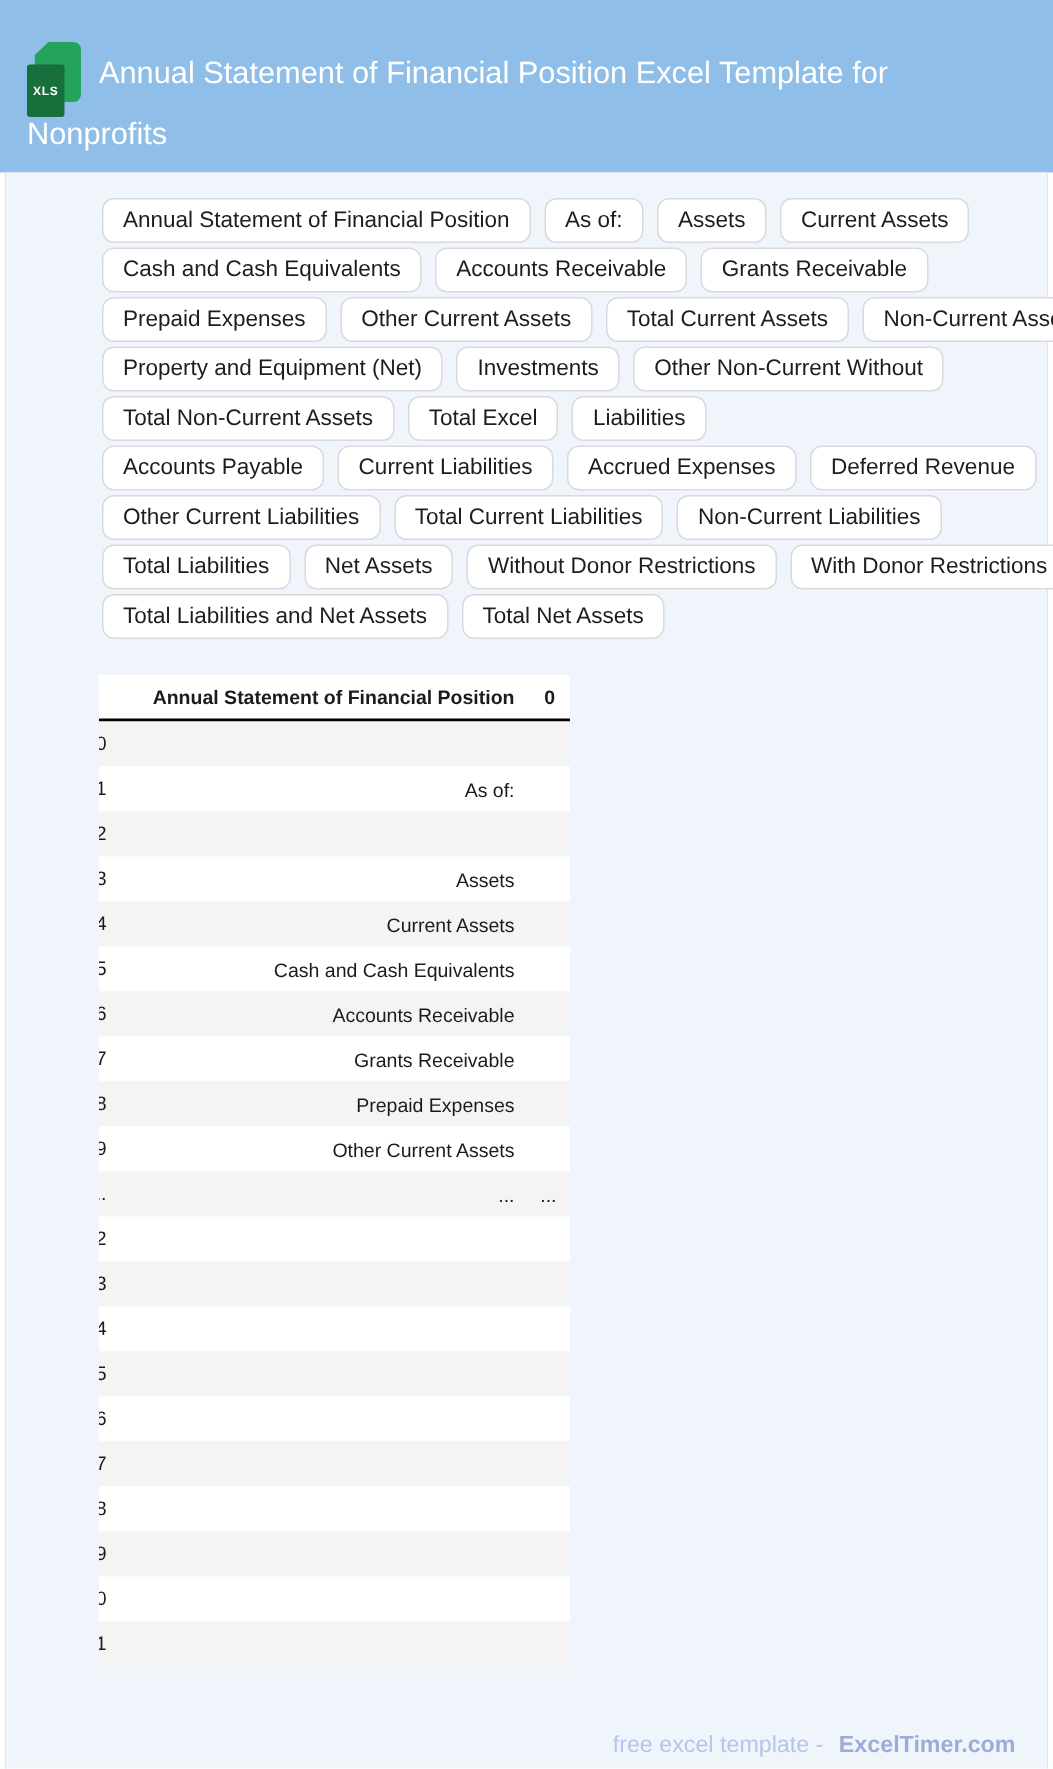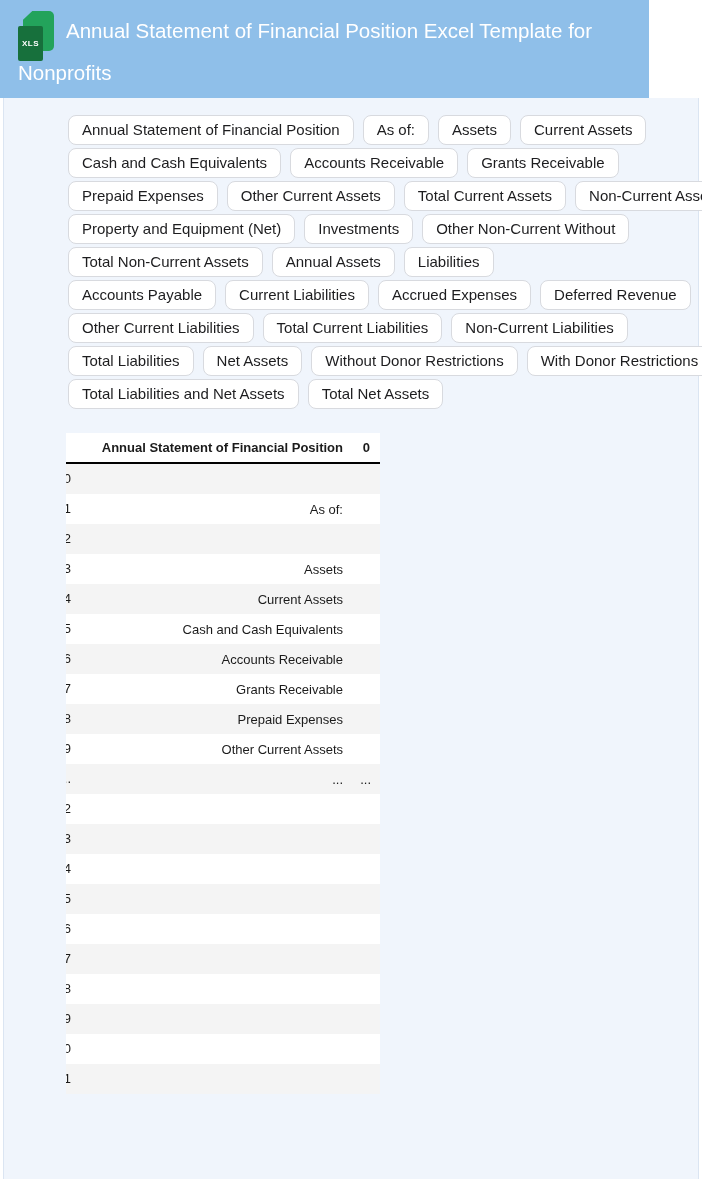--- a/index.html
+++ b/index.html
@@ -5,24 +5,24 @@
   * { box-sizing: border-box; margin: 0; padding: 0; }
   html, body {
     width: 702px; height: 1179px;
     background: #ffffff;
     font-family: "Liberation Sans", sans-serif;
     overflow: hidden;
   }
 
   
   .banner {
-    width: 649px;
+    width: 702px;
     min-height: 86px;
     background: var(--banner-bg, #8FBFE9);
-    padding: 9px 20px 10px 18px;
+    padding: 26px 20px 10px 18px;
     color: #ffffff;
   }
   .banner-line { line-height: 31px; font-size: 20.5px; font-weight: 400; }
   .xls-wrap {
     position: relative;
     display: inline-block;
     width: 36px; height: 42px;
     vertical-align: middle;
     margin: 2px 12px 4px 0;
   }
@@ -140,21 +140,21 @@
         <div class="pill">Total Current Assets</div>
         <div class="pill">Non-Current Assets</div>
       </div>
       <div class="pill-row">
         <div class="pill">Property and Equipment (Net)</div>
         <div class="pill">Investments</div>
         <div class="pill">Other Non-Current Without</div>
       </div>
       <div class="pill-row">
         <div class="pill">Total Non-Current Assets</div>
-        <div class="pill">Annual Assets</div>
+        <div class="pill">Total Excel</div>
         <div class="pill">Liabilities</div>
       </div>
       <div class="pill-row">
         <div class="pill">Accounts Payable</div>
         <div class="pill">Current Liabilities</div>
         <div class="pill">Accrued Expenses</div>
         <div class="pill">Deferred Revenue</div>
       </div>
       <div class="pill-row">
         <div class="pill">Other Current Liabilities</div>
@@ -322,14 +322,18 @@
         <div class="srow shade">
           <span class="rownum">
             <span>21</span>
           </span>
           <span class="label"></span>
           <span class="value"></span>
         </div>
       </div>
   </div>
 
+  <div class="footer">
+    <span class="prefix">free excel template -</span>
+    <span class="brand">ExcelTimer.com</span>
+  </div>
 
 </div>
 
 </body></html>

